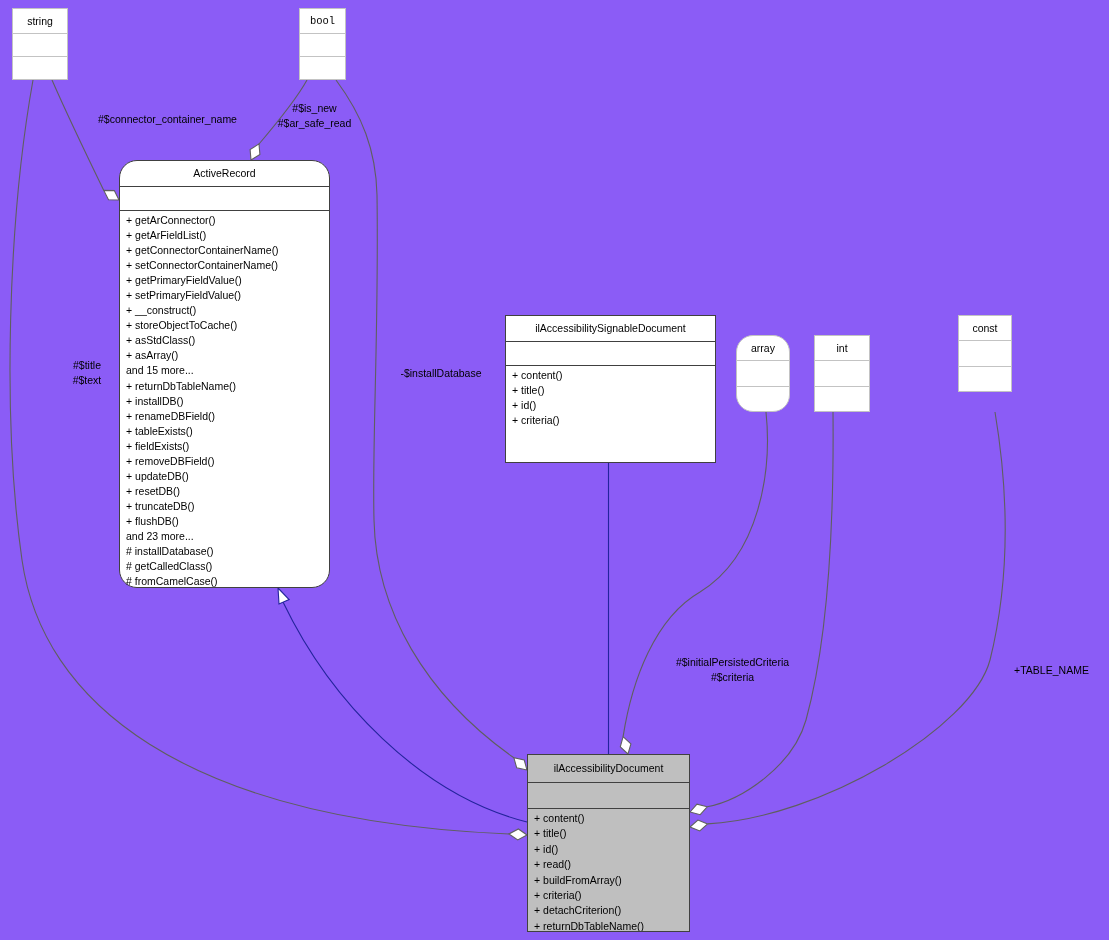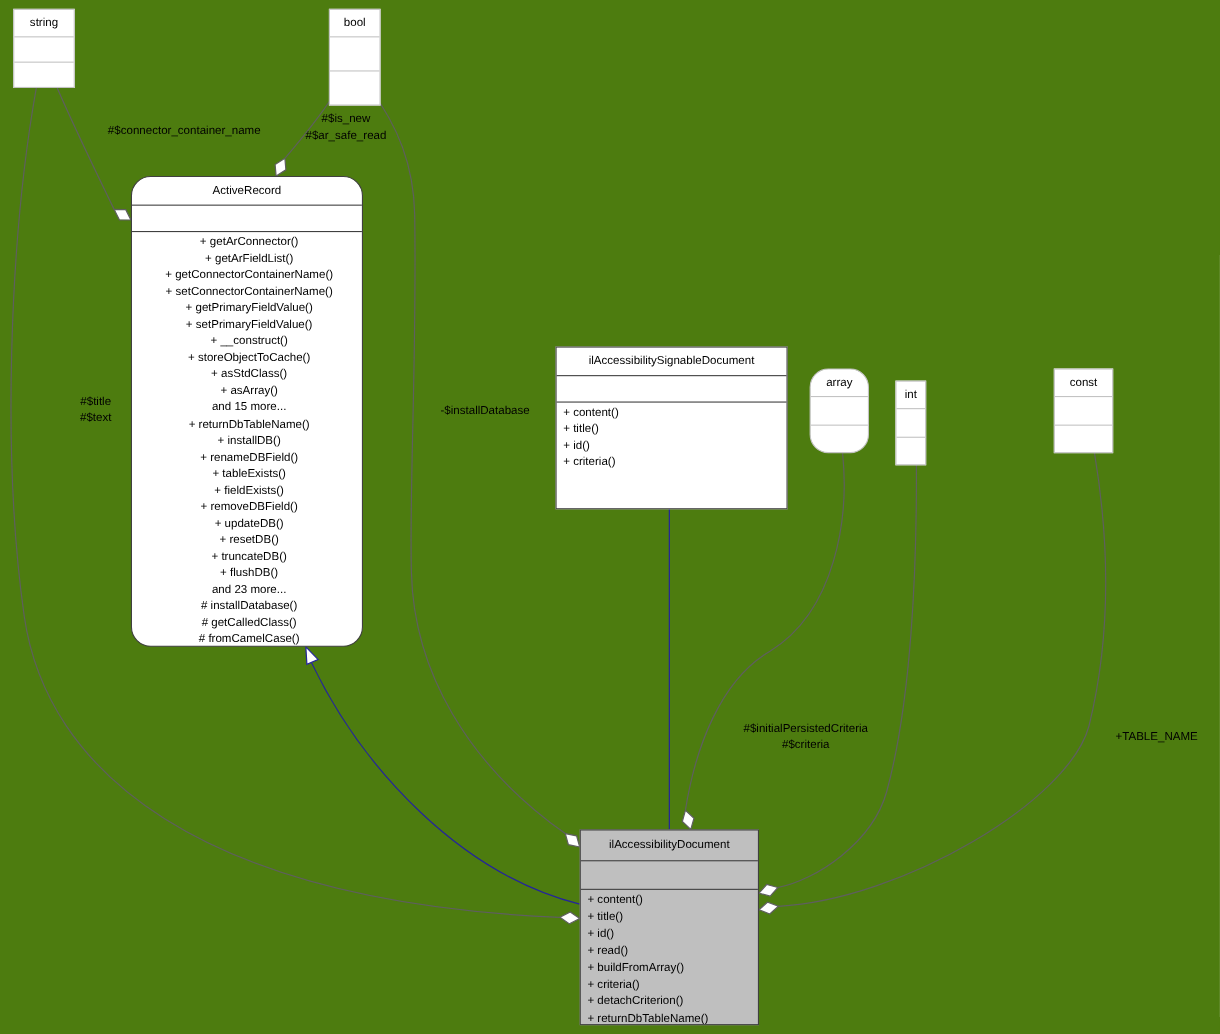--- a/index.html
+++ b/index.html
@@ -5,21 +5,21 @@
   :root{
     --edge:#5f5f5f;
     --inherit:#24249c;
     --plain-border:#c3c3c3;
     --solid-border:#404040;
     --focus-fill:#bfbfbf;
     --node-fill:#ffffff;
   }
   html,body{margin:0;padding:0;background:#ffffff;}
   #canvas{
-    position:relative;width:1109px;height:940px;background:#4d7c0f;
+    position:relative;width:1109px;height:940px;background:#8b5cf6;
     font-family:"Liberation Sans", sans-serif;color:#000;overflow:hidden;
   }
   #edges{position:absolute;left:0;top:0;width:1109px;height:940px;pointer-events:none;}
   #edges path{fill:none;stroke-width:1.1px;}
   #edges path.e{stroke:var(--edge);}
   #edges path.i{stroke:var(--inherit);}
   #edges polygon.d{fill:#ffffff;stroke:var(--edge);stroke-width:1.1px;}
   #edges polygon.a{fill:#ffffff;stroke:var(--inherit);stroke-width:1.1px;}
 
   .ubox{position:absolute;display:flex;flex-direction:column;box-sizing:border-box;background:var(--node-fill);}
@@ -29,21 +29,21 @@
   .ubox .t{
     flex:0 0 auto;text-align:center;font-size:10.5px;line-height:24px;height:24px;
     border-bottom:1px solid var(--plain-border);white-space:nowrap;overflow:hidden;
   }
   .ubox.solid .t{border-bottom-color:var(--solid-border);}
   .ubox .c{flex:1 1 auto;border-bottom:1px solid var(--plain-border);}
   .ubox .c.last{border-bottom:none;}
   .ubox .attrs{flex:0 0 auto;border-bottom:1px solid var(--solid-border);}
   .ubox .members{flex:1 1 auto;padding:2px 2px 0 6px;font-size:10.5px;overflow:hidden;}
   .ubox .members .m{white-space:nowrap;}
-  #box-activerecord .members .m{line-height:15.05px;text-align:center;}
+  #box-activerecord .members .m{line-height:15.05px;}
   #box-signable .members .m{line-height:15px;}
   #box-document .members .m{line-height:15.4px;}
   #box-activerecord .t, #box-signable .t{height:25px;line-height:25px;}
   #box-document .t{height:27px;line-height:27px;}
   #box-activerecord .attrs{height:23px;}
   #box-signable .attrs{height:23px;}
   #box-document .attrs{height:25px;}
 
   .elabel{
     position:absolute;font-size:10.5px;line-height:15px;text-align:center;
@@ -79,39 +79,39 @@
     <polygon class="a" points="278,588 289.1,599.5 279,604"></polygon>
     <polygon class="a" points="609,437 603,452 615,452"></polygon>
   </svg>
 
   <div class="ubox plain" id="box-string" style="left:12px;top:8px;width:56px;height:72px;">
     <div class="t">string</div>
     <div class="c"></div>
     <div class="c last"></div>
   </div>
 
-  <div class="ubox plain" id="box-bool" style="left:299px;top:8px;width:47px;height:88px;">
+  <div class="ubox plain" id="box-bool" style="left:299px;top:8px;width:47px;height:72px;font-family:Liberation Mono, monospace;">
     <div class="t">bool</div>
     <div class="c"></div>
     <div class="c last"></div>
   </div>
 
   <div class="ubox plain" id="box-array" style="left:736px;top:335px;width:54px;height:77px;border-radius:17px;">
     <div class="t">array</div>
     <div class="c"></div>
     <div class="c last"></div>
   </div>
 
-  <div class="ubox plain" id="box-int" style="left:814px;top:335px;width:28px;height:77px;margin-top:11px;">
+  <div class="ubox plain" id="box-int" style="left:814px;top:335px;width:56px;height:77px;">
     <div class="t">int</div>
     <div class="c"></div>
     <div class="c last"></div>
   </div>
 
-  <div class="ubox plain" id="box-const" style="left:958px;top:335px;width:54px;height:77px;">
+  <div class="ubox plain" id="box-const" style="left:958px;top:315px;width:54px;height:77px;">
     <div class="t">const</div>
     <div class="c"></div>
     <div class="c last"></div>
   </div>
 
   <div class="ubox solid" id="box-activerecord" style="left:119px;top:160px;width:211px;height:428px;border-radius:18px;">
     <div class="t">ActiveRecord</div>
     <div class="attrs"></div>
     <div class="members">
         <div class="m">+ getArConnector()</div>

